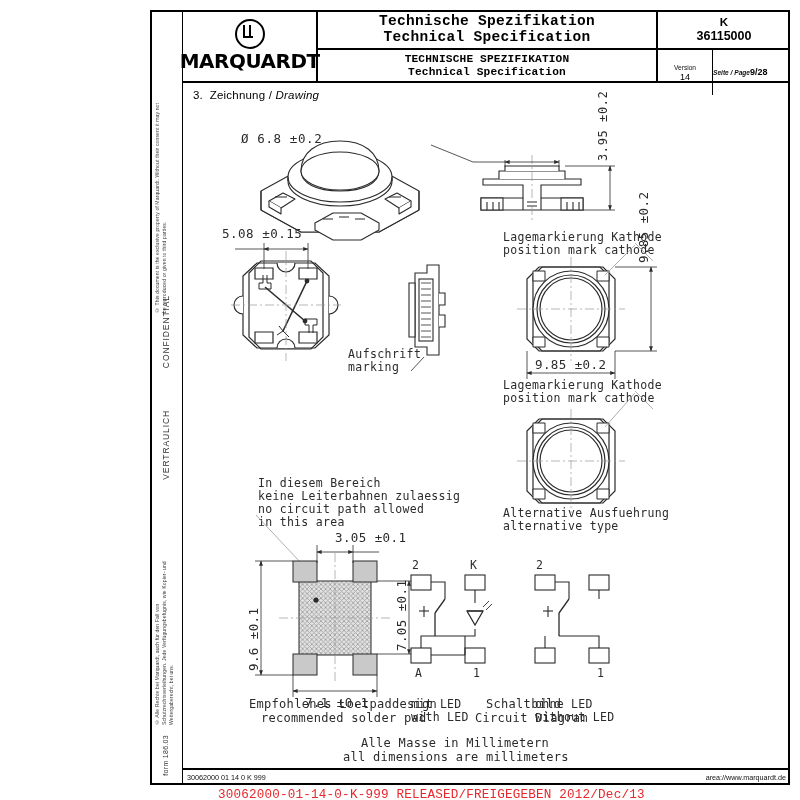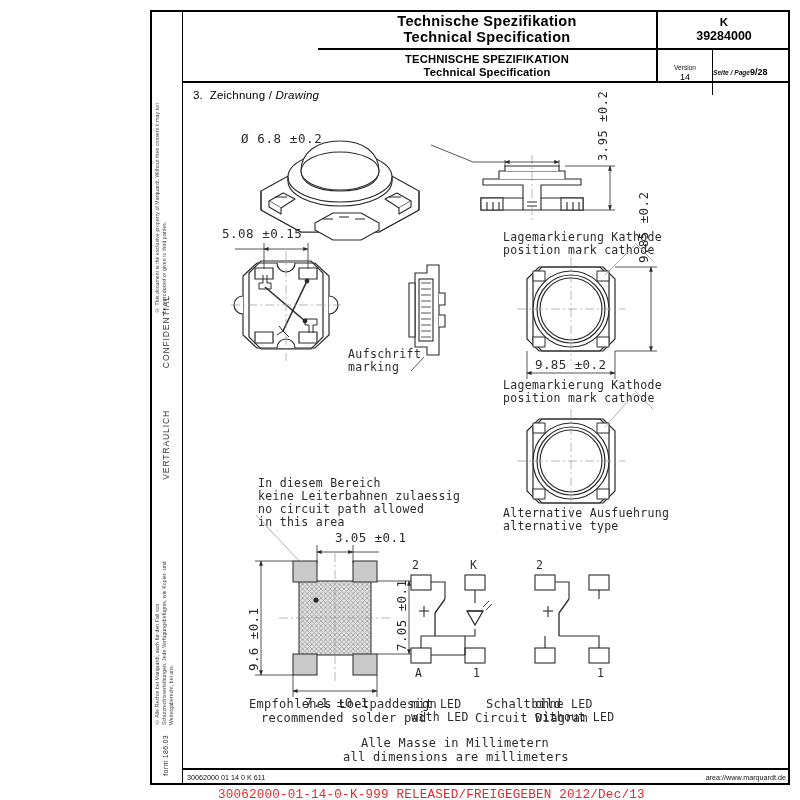--- a/index.html
+++ b/index.html
@@ -17,21 +17,21 @@
   .vform{position:absolute;writing-mode:vertical-rl;transform:rotate(180deg);font-size:7px;color:#333;letter-spacing:.3px;}
 
   
   .hdr{position:absolute;left:183px;top:10px;width:607px;height:73px;border-bottom:2px solid #000;box-sizing:border-box;}
   .hdr-logo{position:absolute;left:0;top:0;width:135px;height:71px;border-right:2px solid #000;box-sizing:border-box;display:flex;flex-direction:column;align-items:center;justify-content:center;}
   .logo-mark{width:26px;height:26px;border:2.4px solid #000;border-radius:50%;position:relative;margin-bottom:1px;}
   .logo-mark:before{content:"";position:absolute;left:6px;top:4px;width:8px;height:11px;border:2.2px solid #000;border-top:none;border-right:none;border-bottom-left-radius:1px;}
   .logo-mark:after{content:"";position:absolute;left:12.5px;top:4px;width:0;height:13px;border-left:2.2px solid #000;}
   .logo-word{font-size:19.5px;font-weight:bold;letter-spacing:-0.4px;font-family:"DejaVu Sans",sans-serif;transform:scaleX(1.02);}
 
-  .hdr-mid{position:absolute;left:135px;top:0;width:338px;height:71px;}
+  .hdr-mid{position:absolute;left:135px;top:0;width:338px;height:71px;font-family:Liberation Mono, monospace;}
   .hdr-mid-top{height:40px;border-bottom:2px solid #000;box-sizing:border-box;display:flex;flex-direction:column;align-items:center;justify-content:center;}
   .hdr-mid-bot{height:31px;display:flex;flex-direction:column;align-items:center;justify-content:center;}
   .t1{font-size:14.5px;font-weight:bold;letter-spacing:.3px;line-height:16px;}
   .t2{font-size:11.2px;font-weight:bold;letter-spacing:.15px;line-height:13px;}
   .t2i{font-style:normal;}
 
   .hdr-right{position:absolute;left:473px;top:0;width:134px;height:71px;border-left:2px solid #000;box-sizing:border-box;}
   .hdr-code{height:40px;border-bottom:2px solid #000;box-sizing:border-box;display:flex;flex-direction:column;align-items:center;justify-content:center;}
   .code-k{font-size:11.5px;font-weight:bold;line-height:13px;}
   .code-n{font-size:12.5px;font-weight:bold;line-height:14px;}
@@ -70,36 +70,40 @@
   <div class="legal-strip">
     <div class="vtext" style="left:4px;top:88px;height:215px;width:26px;">© This document is the exclusive property of Marquardt. Without their consent it may not be reproduced or given to third parties.</div>
     <div class="vlabel" style="left:11px;top:285px;">CONFIDENTIAL</div>
     <div class="vlabel" style="left:11px;top:400px;">VERTRAULICH</div>
     <div class="vtext" style="left:4px;top:530px;height:185px;width:26px;">© Alle Rechte bei Marquardt, auch für den Fall von Schutzrechtsverleihungen. Jede Verfügungsbefugnis, wie Kopier- und Weitergaberecht, bei uns.</div>
     <div class="vform" style="left:12px;top:725px;">form 186.03</div>
   </div>
 
   <div class="hdr">
 
+    <div class="hdr-logo">
+      <div class="logo-mark"></div>
+      <div class="logo-word">MARQUARDT</div>
+    </div>
 
     <div class="hdr-mid">
       <div class="hdr-mid-top">
         <div class="t1">Technische Spezifikation</div>
         <div class="t1">Technical Specification</div>
       </div>
       <div class="hdr-mid-bot">
         <div class="t2">TECHNISCHE SPEZIFIKATION</div>
         <div class="t2 t2i">Technical Specification</div>
       </div>
     </div>
 
     <div class="hdr-right">
       <div class="hdr-code">
         <div class="code-k">K</div>
-        <div class="code-n">39284000</div>
+        <div class="code-n">36115000</div>
       </div>
       <div class="hdr-ver-row">
         <div class="hdr-ver">
           <div class="sm">Version</div>
           <div class="md">14</div>
         </div>
         <div class="hdr-page">
           <div class="sm sm-i">Seite / Page</div>
           <div class="md">9/28</div>
         </div>
@@ -400,19 +404,19 @@
 
       <text x="303" y="625" font-size="12" letter-spacing="0.3">Schaltbild</text>
       <text x="292" y="639" font-size="12" letter-spacing="0.3">Circuit Diagram</text>
 
       <text x="178" y="664" font-size="12" letter-spacing="0.3">Alle Masse in Millimetern</text>
       <text x="160" y="678" font-size="12" letter-spacing="0.3">all dimensions are millimeters</text>
     </svg>
   </div>
 
   <div class="foot">
-    <div class="foot-l">30062000 01 14 0 K 611</div>
+    <div class="foot-l">30062000 01 14 0 K 999</div>
     <div class="foot-r">area://www.marquardt.de</div>
   </div>
 
   <div class="stamp">30062000-01-14-0-K-999 RELEASED/FREIGEGEBEN 2012/Dec/13</div>
 
 </div>
 
 </body></html>

